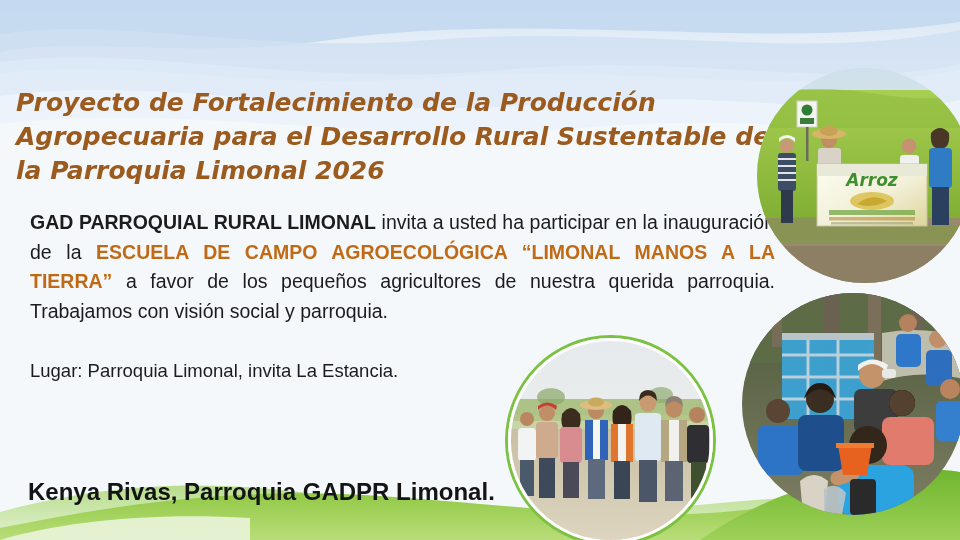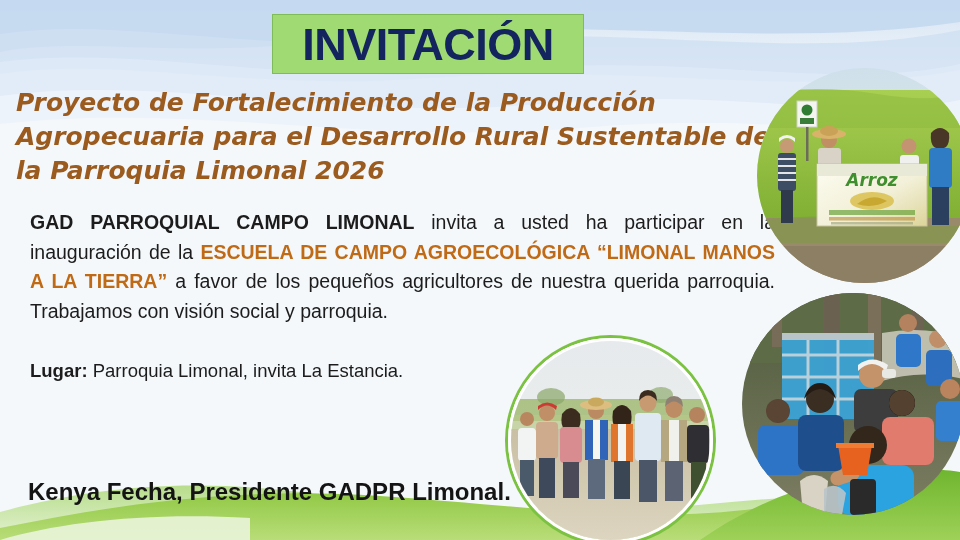--- a/index.html
+++ b/index.html
@@ -91,21 +91,21 @@
     top: 357px;
     width: 470px;
   }
   .detail-row {
     font-family: "Liberation Sans", sans-serif;
     font-size: 18.5px;
     line-height: 1.52;
     color: #1c1c1c;
     white-space: nowrap;
   }
-  .detail-row .dlabel { font-weight: bold; margin-top: 32px; }
+  .detail-row .dlabel { font-weight: normal; margin-top: 32px; }
 
   
   .signature {
     position: absolute;
     left: 28px;
     top: 478px;
     font-family: "Liberation Sans", sans-serif;
     font-weight: bold;
     font-size: 24px;
     color: #141414;
@@ -172,39 +172,36 @@
       <path d="M0,512 C90,488 180,478 300,492 C420,506 520,520 620,512
                C740,502 860,486 960,500 L960,540 L0,540 Z" fill="url(#hillA)"></path>
       <path d="M0,528 C110,506 230,486 380,496 C540,507 640,524 760,508
                C850,496 910,482 960,488 L960,540 L0,540 Z" fill="url(#hillB)"></path>
       <path d="M700,540 C760,498 830,474 900,470 C930,468 950,470 960,472
                L960,540 Z" fill="url(#hillC)"></path>
       <path d="M0,540 C60,522 150,512 250,518 L250,540 Z" fill="#e9f4da" opacity="0.9"></path>
     </svg>
   </div>
 
-  <div class="invitation-badge">
-    <span>INVITACIÓN</span>
-  </div>
 
   <div class="project-title">
     <span class="tline">Proyecto de Fortalecimiento de la Producción</span>
     <span class="tline">Agropecuaria para el Desarrollo Rural Sustentable  de</span>
     <span class="tline">la Parroquia Limonal 2026</span>
   </div>
 
   <div class="body-block">
-    <p class="body-text"><b>GAD PARROQUIAL CAMPO LIMONAL</b><span> invita a usted ha participar en la inauguración de la </span><span class="hl">ESCUELA DE CAMPO AGROECOLÓGICA “LIMONAL MANOS A LA TIERRA”</span><span> a favor de los pequeños agricultores de nuestra querida parroquia. Trabajamos con visión social y parroquia.</span></p>
+    <p class="body-text"><b>GAD PARROQUIAL RURAL LIMONAL</b><span> invita a usted ha participar en la inauguración de la </span><span class="hl">ESCUELA DE CAMPO AGROECOLÓGICA “LIMONAL MANOS A LA TIERRA”</span><span> a favor de los pequeños agricultores de nuestra querida parroquia. Trabajamos con visión social y parroquia.</span></p>
   </div>
 
   <div class="details-block">
     <div class="detail-row"><span class="dlabel">Lugar:</span><span> Parroquia Limonal, invita La Estancia.</span></div>
   </div>
 
-  <div class="signature">Kenya Fecha, Presidente GADPR Limonal.</div>
+  <div class="signature">Kenya Rivas, Parroquia GADPR Limonal.</div>
 
   <div class="photo" id="photo-rice">
     <svg width="215" height="215" viewBox="0 0 215 215" xmlns="http://www.w3.org/2000/svg">
       <defs>
         <linearGradient id="riceSky" x1="0" y1="0" x2="0" y2="1">
           <stop offset="0%" stop-color="#cfe0ea"></stop>
             <stop offset="100%" stop-color="#e8eff0"></stop>
         </linearGradient>
         <linearGradient id="riceField" x1="0" y1="0" x2="0" y2="1">
           <stop offset="0%" stop-color="#a9cf52"></stop>

